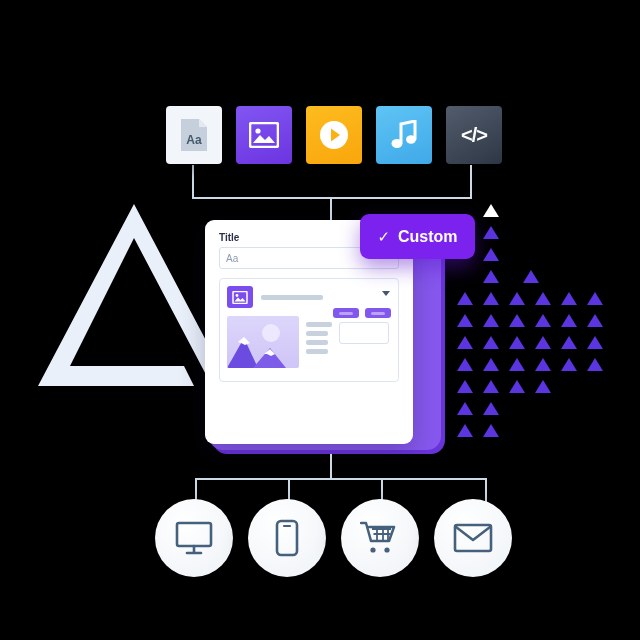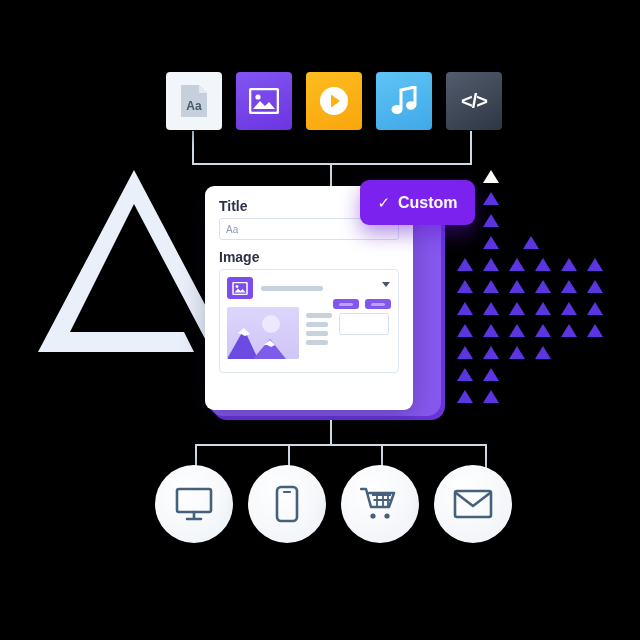--- a/index.html
+++ b/index.html
@@ -1,17 +1,17 @@
 <!DOCTYPE html>
 <html><head>
 <meta charset="utf-8">
 <style>
   html,body{margin:0;padding:0;background:#000;}
   body{width:640px;height:640px;overflow:hidden;font-family:"Liberation Sans",sans-serif;}
-  #stage{position:relative;width:640px;height:492px;background:#000;}
+  #stage{position:relative;width:640px;height:492px;background:#000;margin-top:34px;}
 
   
   .logo-delta{position:absolute;left:34px;top:162px;width:200px;height:200px;}
 
   
   .tri-field{position:absolute;left:455px;top:168px;width:160px;height:240px;}
   .tri{position:absolute;width:0;height:0;border-left:8px solid transparent;
        border-right:8px solid transparent;border-bottom:13px solid #5B35E0;}
   .tri.white{border-bottom-color:#ffffff;}
 
@@ -39,21 +39,21 @@
   
   .panel-wrap{position:absolute;left:205px;top:186px;width:240px;height:234px;}
   .panel-back2{position:absolute;left:8px;top:8px;width:232px;height:226px;
       background:#6F36E6;border-radius:14px;opacity:.95;}
   .panel-back1{position:absolute;left:4px;top:4px;width:232px;height:226px;
       background:#8B5CF0;border-radius:14px;opacity:.9;}
   .panel{position:absolute;left:0;top:0;width:208px;height:224px;background:#fff;
       border-radius:9px;box-shadow:0 8px 26px rgba(20,20,60,.28);padding:12px 14px;
       box-sizing:border-box;}
   .panel-title{color:#7C8CA6;font-size:15px;font-weight:400;margin:2px 0 10px 0;}
-  .f-label{color:#2B3245;font-size:14px;font-weight:700;margin-bottom:4px;}
+  .f-label{color:#2B3245;font-size:10px;font-weight:700;margin-bottom:4px;}
   .f-input{height:20px;border:1px solid #D7E2EE;border-radius:3px;background:#fff;
       display:flex;align-items:center;padding:0 6px;color:#8C9BB3;font-size:10px;
       margin-bottom:9px;}
   .img-box{border:1px solid #DDE6F0;border-radius:4px;padding:7px;height:104px;
       box-sizing:border-box;position:relative;}
   .img-row{display:flex;align-items:center;gap:8px;}
   .thumb-ico{width:26px;height:22px;border-radius:3px;background:#7C4DEE;
       display:flex;align-items:center;justify-content:center;flex:0 0 auto;}
   .bar{height:5px;border-radius:2px;background:#C7D2DE;}
   .mini-btns{position:absolute;right:7px;top:29px;display:flex;gap:6px;}
@@ -190,21 +190,20 @@
 
   <div class="panel-wrap">
     <div class="panel-back2"></div>
     <div class="panel-back1"></div>
 
     <div class="panel">
 
       <div class="f-label">Title</div>
       <div class="f-input">Aa</div>
 
-      <div class="f-label">Image</div>
 
       <div class="img-box">
         <div class="caret"></div>
 
         <div class="img-row">
           <div class="thumb-ico">
             <svg width="16" height="13" viewBox="0 0 30 26">
               <rect x="1" y="1" width="28" height="24" rx="2" fill="none" stroke="#fff" stroke-width="3"></rect>
               <circle cx="9" cy="9" r="2.8" fill="#fff"></circle>
               <path d="M4 21l7-8 5 5 4-4 6 7z" fill="#fff"></path>

